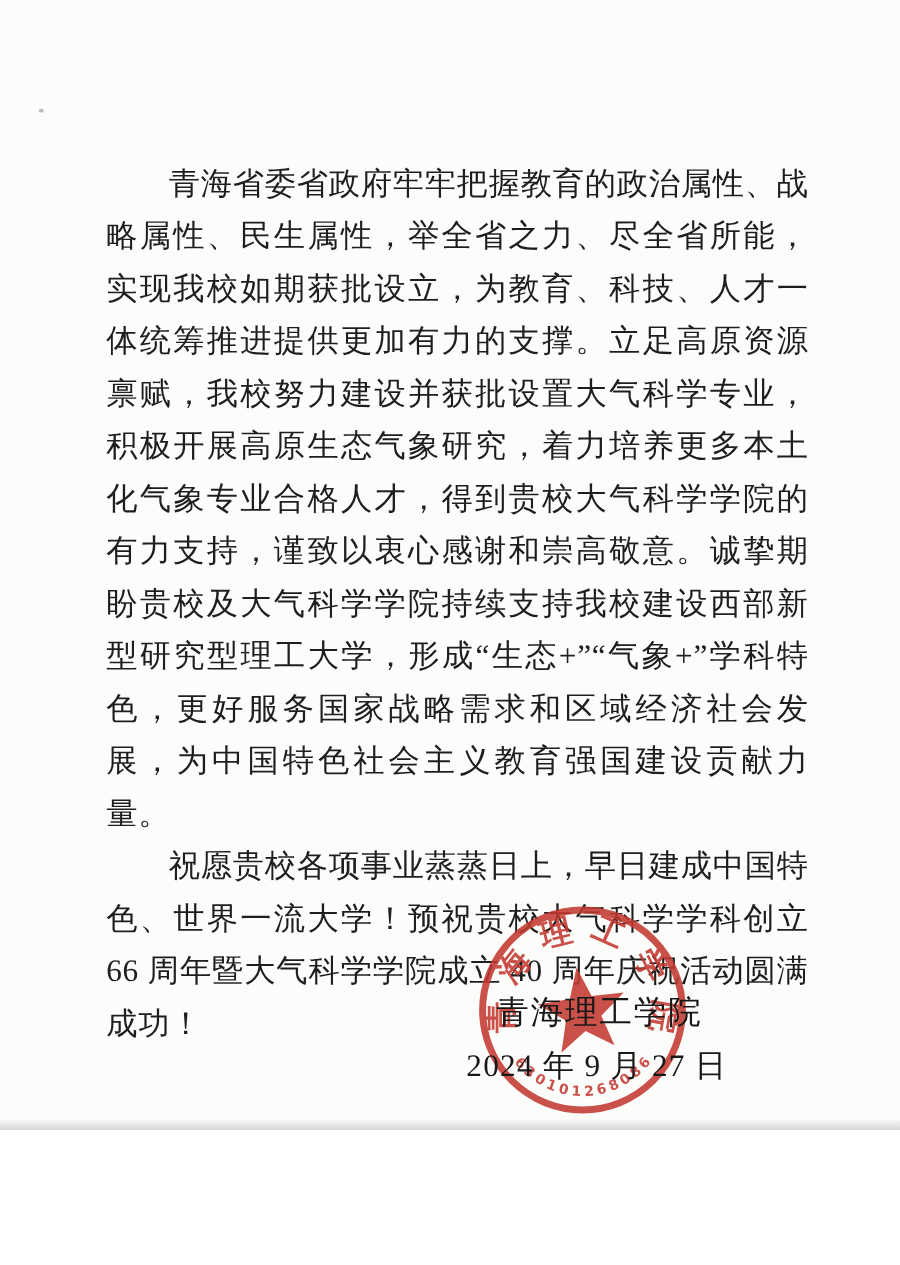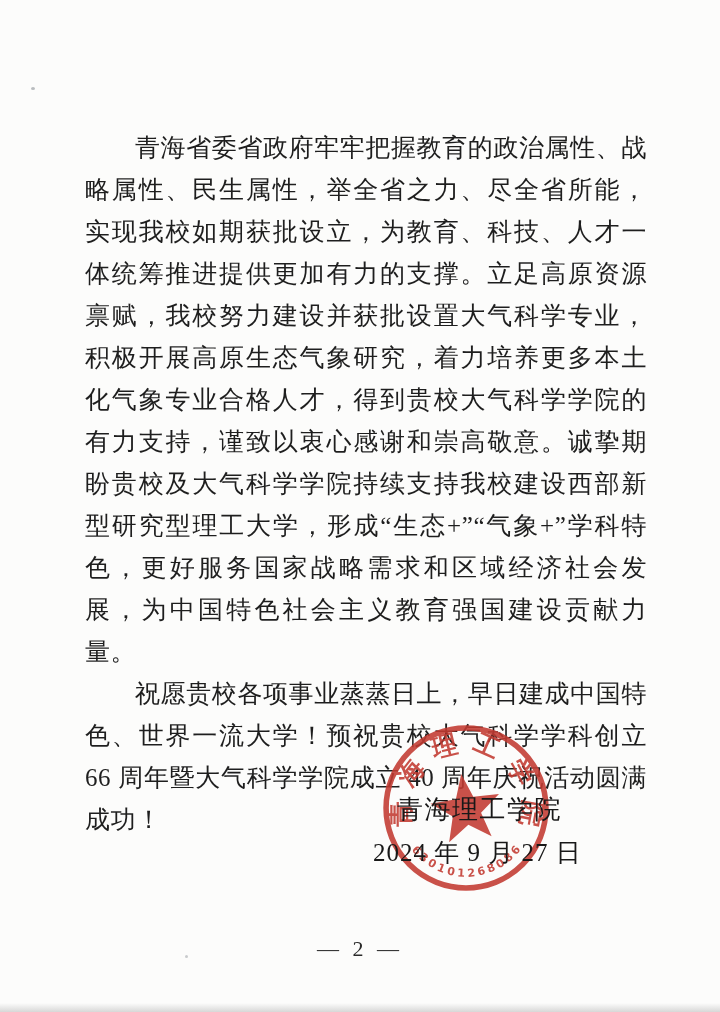--- a/index.html
+++ b/index.html
@@ -3,21 +3,21 @@
 <meta charset="utf-8">
 <style>
   html, body {
     margin: 0;
     padding: 0;
     background: #ffffff;
   }
   .scan-page {
     position: relative;
     width: 720px;
-    height: 1012px;
+    height: 904px;
     background: #fcfcfb;
     overflow: hidden;
     font-family: "Liberation Serif", "DejaVu Serif", serif;
   }
   
   .body-text {
     position: absolute;
     top: 127px;
     left: 85px;
     width: 562px;

